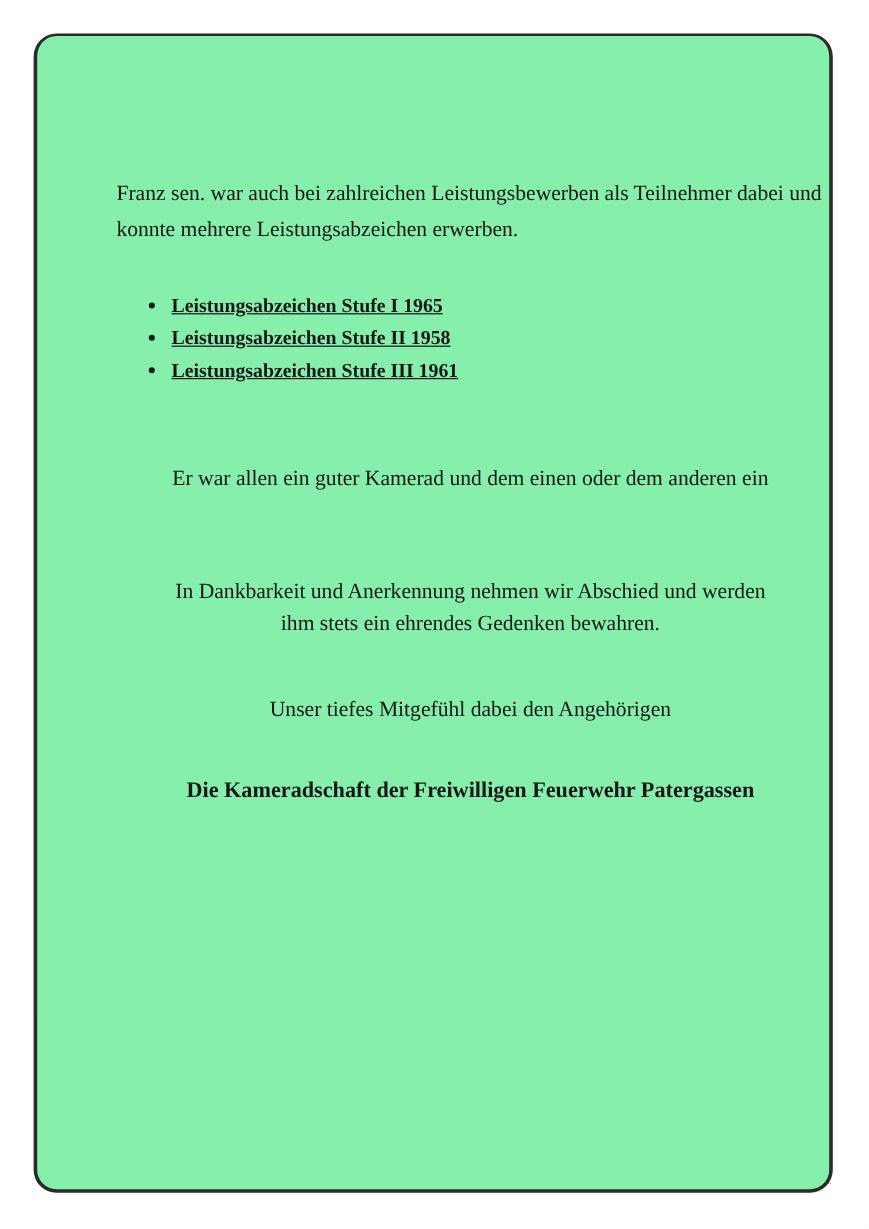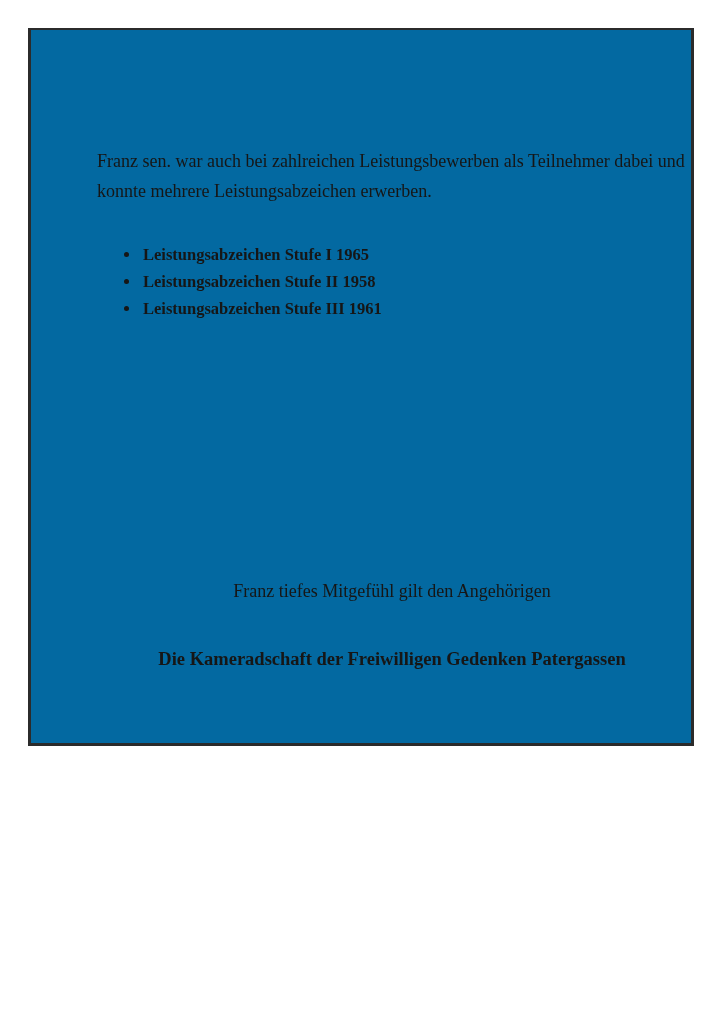--- a/index.html
+++ b/index.html
@@ -14,27 +14,28 @@
     background: #ffffff;
     font-family: "Liberation Serif", "DejaVu Serif", serif;
     color: #161616;
     overflow: hidden;
   }
   .frame {
     position: absolute;
     left: 28px;
     top: 28px;
     width: 666px;
-    height: 718px;
+    height: 966px;
     box-sizing: border-box;
     border-top: 2px solid #2b2b2b;
     border-left: 3px solid #2b2b2b;
     border-right: 3px solid #2b2b2b;
     border-bottom: 3px solid #2b2b2b;
-    background: #0369a1;
+    background: #86efac;
+    border-radius: 19px;
   }
   .intro {
     position: absolute;
     left: 66px;
     top: 116px;
     width: 600px;
     margin: 0;
     font-size: 18px;
     line-height: 30px;
     text-align: left;
@@ -42,20 +43,21 @@
   .achievements {
     position: absolute;
     left: 110px;
     top: 211px;
     margin: 0;
     padding: 0;
     list-style: disc outside;
     font-weight: bold;
     font-size: 16.5px;
     line-height: 27px;
+    text-decoration: underline;
   }
   .achievements li {
     margin: 0;
     padding-left: 2px;
   }
   .centered-block {
     position: absolute;
     left: 31px;
     width: 660px;
     text-align: center;
@@ -81,21 +83,26 @@
 
     <p class="intro">Franz sen. war auch bei zahlreichen Leistungsbewerben als Teilnehmer dabei und konnte mehrere Leistungsabzeichen erwerben.</p>
 
     <ul class="achievements">
       <li>Leistungsabzeichen Stufe I 1965</li>
       <li>Leistungsabzeichen Stufe II 1958</li>
       <li>Leistungsabzeichen Stufe III 1961</li>
     </ul>
 
     <div class="centered-block tribute">
+      <div class="line">Er war allen ein guter Kamerad und dem einen oder dem anderen ein</div>
     </div>
 
+    <div class="centered-block farewell">
+      <div class="line">In Dankbarkeit und Anerkennung nehmen wir Abschied und werden</div>
+      <div class="line">ihm stets ein ehrendes Gedenken bewahren.</div>
+    </div>
 
-    <div class="centered-block condolence">Franz tiefes Mitgefühl gilt den Angehörigen</div>
+    <div class="centered-block condolence">Unser tiefes Mitgefühl dabei den Angehörigen</div>
 
-    <div class="centered-block signature">Die Kameradschaft der Freiwilligen Gedenken Patergassen</div>
+    <div class="centered-block signature">Die Kameradschaft der Freiwilligen Feuerwehr Patergassen</div>
 
   </div>
 </div>
 
 </body></html>

